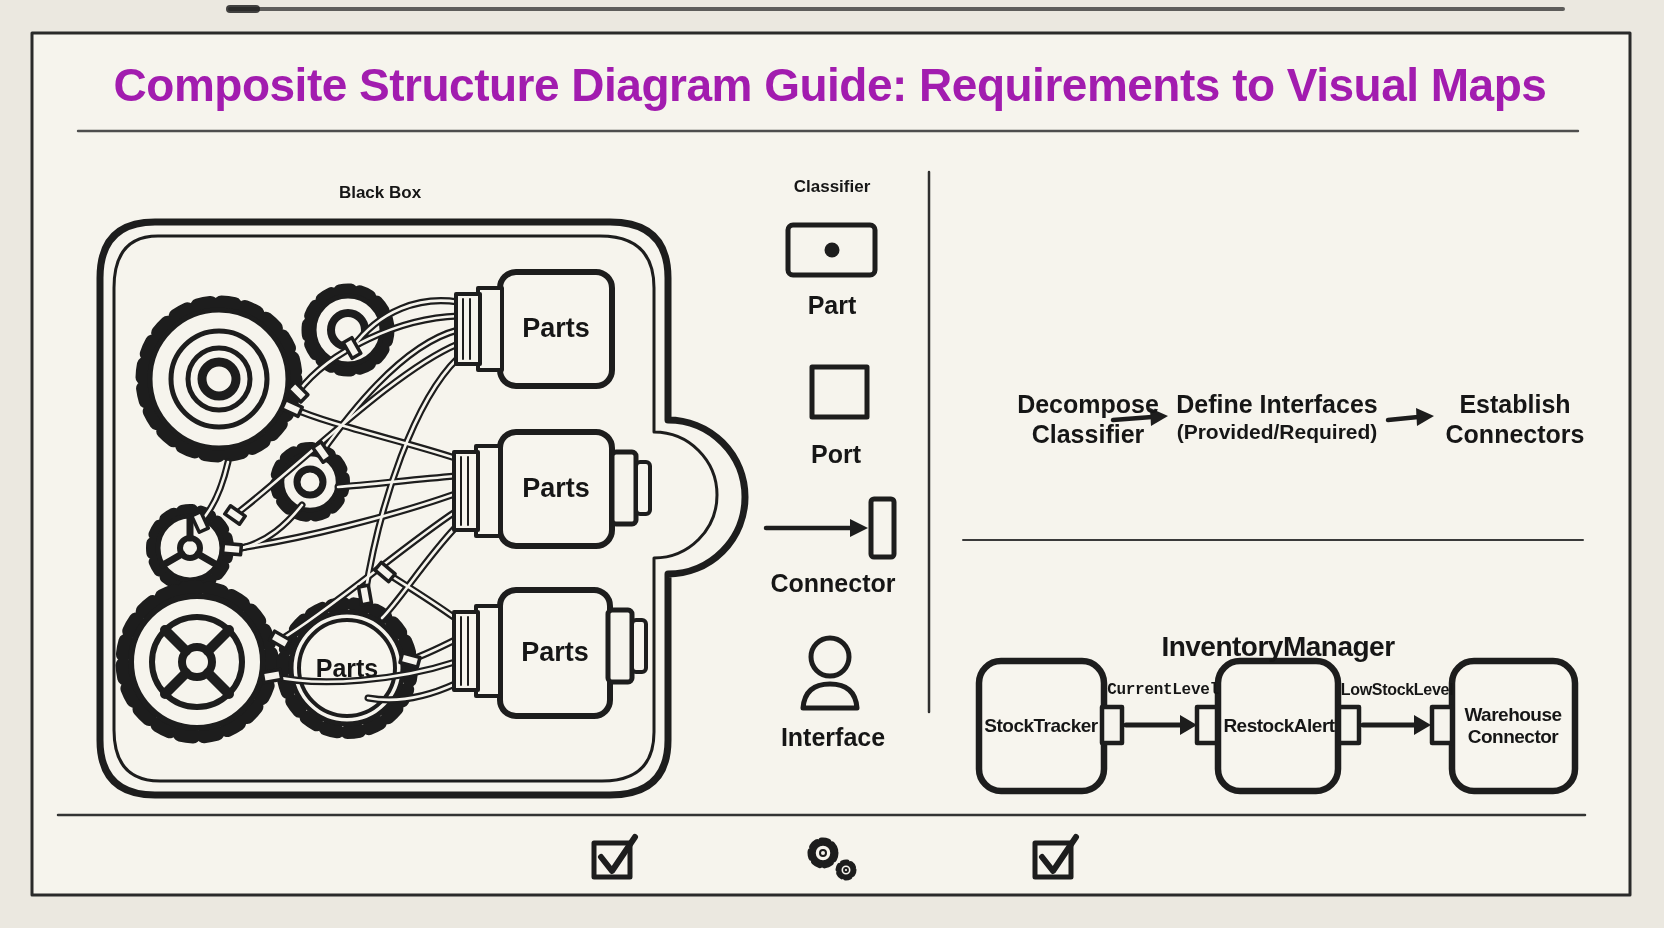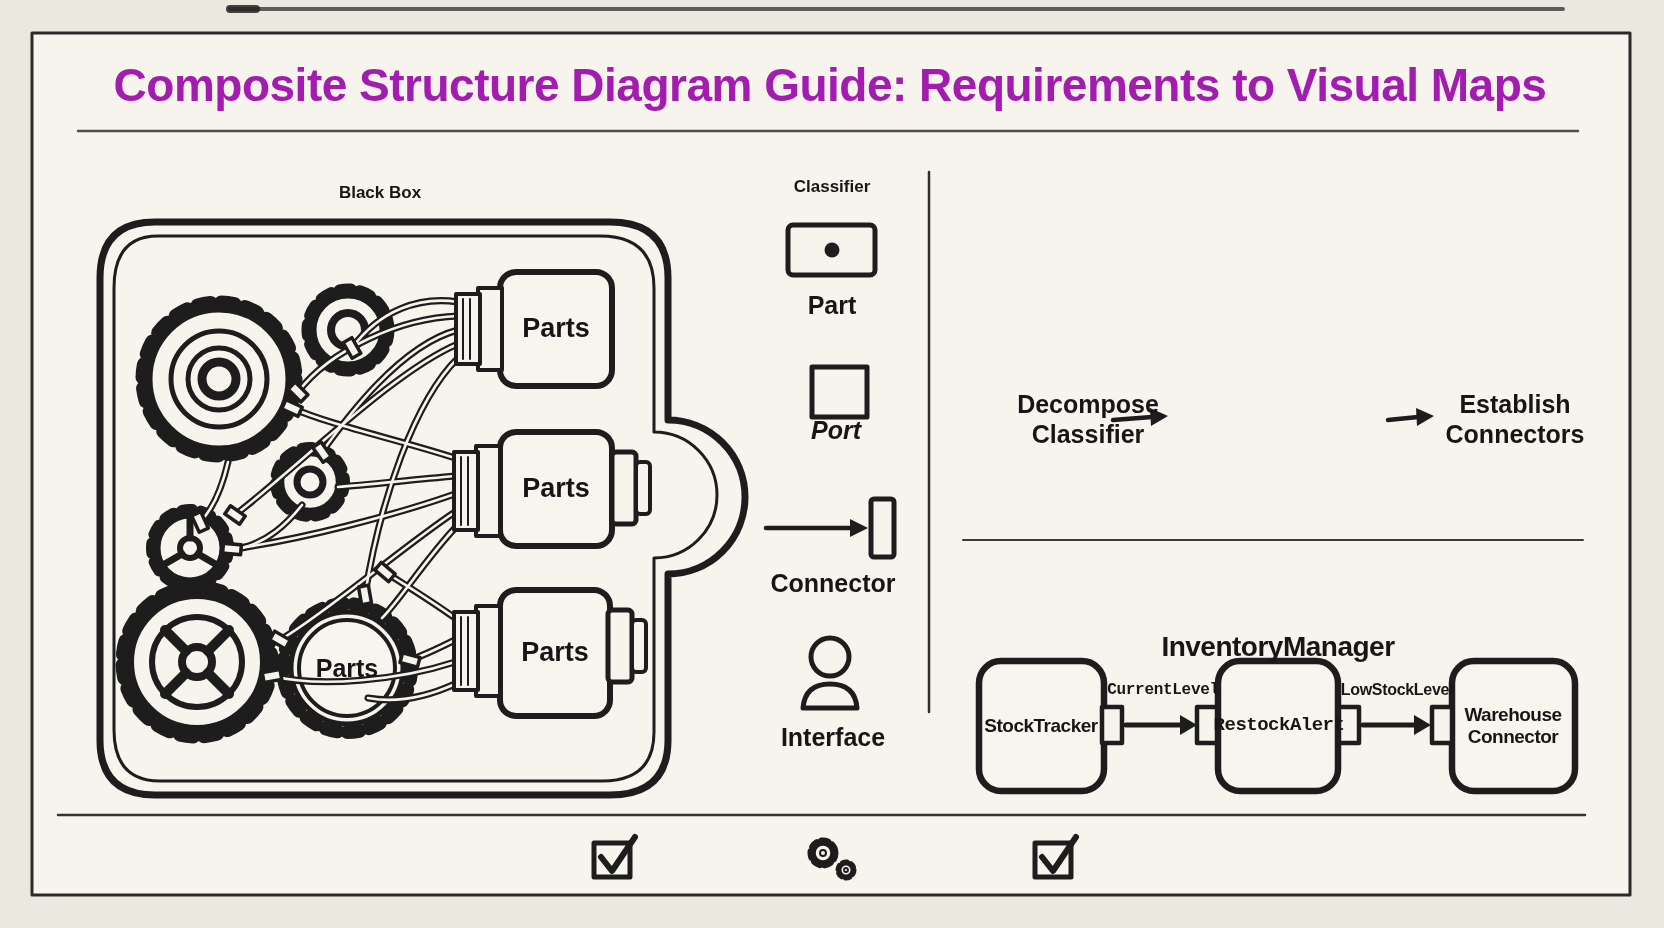--- a/index.html
+++ b/index.html
@@ -224,36 +224,40 @@
 <div class="lbl title" style="left:830px;top:85px;">Composite Structure Diagram Guide: Requirements to Visual Maps</div>
 
 <div class="lbl h26" style="left:380px;top:193px;">Black Box</div>
 <div class="lbl h27" style="left:556px;top:329px;">Parts</div>
 <div class="lbl h27" style="left:556px;top:489px;">Parts</div>
 <div class="lbl h27" style="left:555px;top:653px;">Parts</div>
 <div class="lbl h25" style="left:347px;top:668px;">Parts</div>
 
 <div class="lbl h26" style="left:832px;top:187px;">Classifier</div>
 <div class="lbl h25" style="left:832px;top:305px;text-align:center;">Part</div>
-<div class="lbl h25" style="left:836px;top:430px;font-style:italic;">Port</div>
+<div class="lbl h25" style="left:836px;top:454px;">Port</div>
 <div class="lbl h25" style="left:833px;top:583px;">Connector</div>
 <div class="lbl h25" style="left:833px;top:737px;">Interface</div>
 
 <div class="lbl flowstep" style="left:1088px;top:419px;">
   <span>Decompose</span><br>
   <span>Classifier</span>
 </div>
+<div class="lbl flowstep" style="left:1277px;top:417px;">
+  <span>Define Interfaces</span><br>
+  <span class="flowsub">(Provided/Required)</span>
+</div>
 <div class="lbl flowstep" style="left:1515px;top:419px;">
   <span>Establish</span><br>
   <span>Connectors</span>
 </div>
 
 <div class="lbl h28" style="left:1278px;top:607px;margin-top:40px;">InventoryManager</div>
 <div class="lbl inv" style="left:1041px;top:726px;text-align:right;">StockTracker</div>
-<div class="lbl inv" style="left:1279px;top:726px;font-family:Liberation Mono, monospace;">RestockAlert</div>
+<div class="lbl inv" style="left:1279px;top:726px;">RestockAlert</div>
 <div class="lbl inv" style="left:1513px;top:726px;">
   <span>Warehouse</span><br>
   <span>Connector</span>
 </div>
 <div class="lbl conn-lbl" style="left:1163px;top:690px;font-family:Liberation Mono, monospace;">CurrentLevel</div>
 <div class="lbl conn-lbl" style="left:1397px;top:690px;">LowStockLevel</div>
 
 </div>
 
 </body></html>

